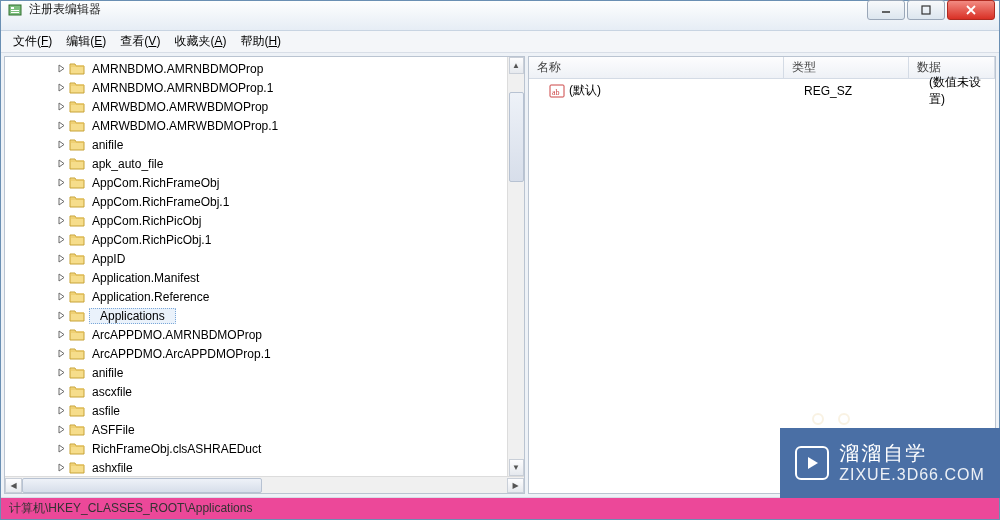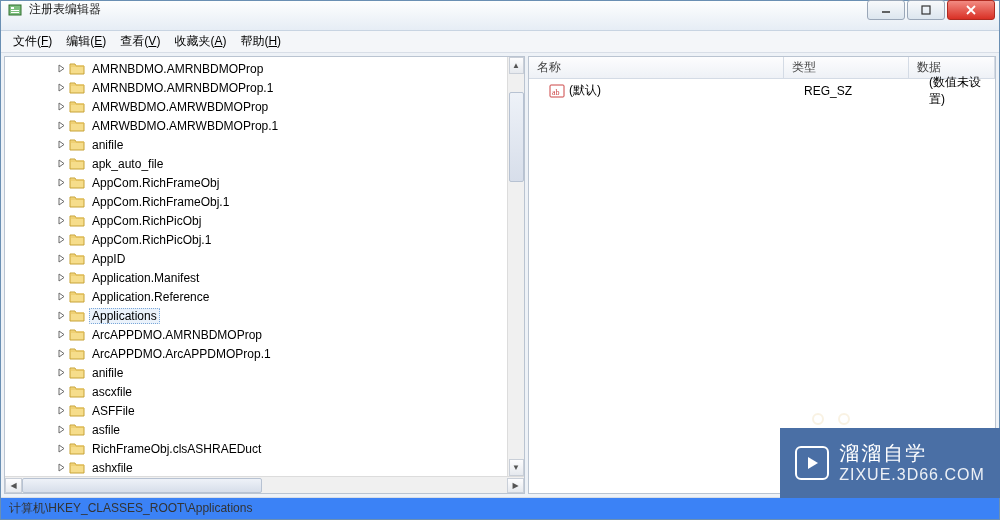--- a/index.html
+++ b/index.html
@@ -29,21 +29,21 @@
 
   
   .tree-wrap { flex:1; overflow: hidden; position: relative; }
   .tree { padding: 2px 0 2px 0; }
   .tree-row { display:flex; align-items:center; height:19px; white-space:nowrap; padding-left: 50px; }
   .expander { width:12px; height:12px; margin-right:2px; display:inline-flex; align-items:center; justify-content:center; color:#6b6b6b; }
   .expander svg { display:block; }
   .folder-icon { width:16px; height:13px; margin-right:4px; display:inline-block; }
   .folder-icon svg { display:block; }
   .tree-label { padding: 1px 3px; border-radius: 1px; }
-  .tree-row.selected .tree-label { border:1px dotted #7aa7d8; background:#eaf2fb; padding:0 2px; }
+  .tree-row.selected .tree-label { border:1px dotted #7aa7d8; background:#eaf2fb; padding:0 10px; }
 
   
   .list-header { height:22px; display:flex; align-items:stretch; background:linear-gradient(#fdfdfe,#eef1f6); border-bottom:1px solid #d4dbe5; }
   .list-header .col { border-right:1px solid #d4dbe5; display:flex; align-items:center; padding:0 8px; color:#444; }
   .list-body { flex:1; padding: 2px 0; margin-left: 12px; }
   .list-row { display:flex; align-items:center; height:19px; }
   .list-row .cell { padding: 0 8px; display:flex; align-items:center; gap:4px; }
   .val-icon { width:16px; height:16px; display:inline-flex; align-items:center; justify-content:center; }
 
   .col-name { width: 255px; }
@@ -55,21 +55,21 @@
   .vscroll .sbtn { width:15px; height:17px; background:linear-gradient(#fdfdfe,#e6e9ee); border:1px solid #c9cfd8; display:flex; align-items:center; justify-content:center; color:#555; font-size:8px; }
   .vscroll .track { flex:1; width:15px; position:relative; }
   .vscroll .thumb { position:absolute; left:0; width:15px; background:linear-gradient(#eef2f8,#d7deea); border:1px solid #b7c2d2; border-radius:2px; }
 
   .hscroll { height:17px; background:#f0f0f0; border-top:1px solid #dcdcdc; display:flex; align-items:center; }
   .hscroll .sbtn { width:17px; height:15px; background:linear-gradient(#fdfdfe,#e6e9ee); border:1px solid #c9cfd8; display:flex; align-items:center; justify-content:center; color:#555; font-size:8px; }
   .hscroll .track { flex:1; height:15px; position:relative; }
   .hscroll .thumb { position:absolute; top:0; height:15px; background:linear-gradient(#eef2f8,#d7deea); border:1px solid #b7c2d2; border-radius:2px; }
 
   
-  .statusbar { height:22px; background:#3b82f6; border-top:1px solid #d6dde7; display:flex; align-items:center; padding:0 8px; color:#333; }
+  .statusbar { height:22px; background:#ec4899; border-top:1px solid #d6dde7; display:flex; align-items:center; padding:0 8px; color:#333; }
 
   
   .watermark { position:absolute; right:0; bottom:22px; width:220px; height:70px; background:#4a6fa5; color:#fff; display:flex; align-items:center; justify-content:center; gap:10px; z-index:50; }
   .watermark .wm-icon { width:34px; height:34px; border:2px solid #fff; border-radius:6px; display:flex; align-items:center; justify-content:center; }
   .watermark .wm-text { display:flex; flex-direction:column; align-items:flex-start; line-height:1.2; }
   .watermark .wm-text .big { font-size:20px; letter-spacing:2px; }
   .watermark .wm-text .small { font-size:16px; letter-spacing:1px; opacity:0.9; }
   .watermark-dots { position:absolute; right:150px; bottom:95px; z-index:49; display:flex; gap:14px; }
   .watermark-dots span { width:12px; height:12px; border:2px solid #f5ead0; border-radius:50%; opacity:0.6; }
 </style>
@@ -378,35 +378,35 @@
                 <svg width="9" height="9" viewBox="0 0 9 9">
                   <polygon points="2,1 7,4.5 2,8" fill="none" stroke="#6b6b6b" stroke-width="1"></polygon>
                 </svg>
               </span>
               <span class="folder-icon">
                 <svg width="16" height="13" viewBox="0 0 16 13">
                   <path d="M1 3 L1 12 L15 12 L15 4 L7 4 L6 2 L1 2 Z" fill="#f6dd8b" stroke="#c7a237"></path>
                   <path d="M1 4 L15 4" stroke="#e8c45f"></path>
                 </svg>
               </span>
+              <span class="tree-label">asfile</span>
+            </div>
+            <div class="tree-row">
+              <span class="expander">
+                <svg width="9" height="9" viewBox="0 0 9 9">
+                  <polygon points="2,1 7,4.5 2,8" fill="none" stroke="#6b6b6b" stroke-width="1"></polygon>
+                </svg>
+              </span>
+              <span class="folder-icon">
+                <svg width="16" height="13" viewBox="0 0 16 13">
+                  <path d="M1 3 L1 12 L15 12 L15 4 L7 4 L6 2 L1 2 Z" fill="#f6dd8b" stroke="#c7a237"></path>
+                  <path d="M1 4 L15 4" stroke="#e8c45f"></path>
+                </svg>
+              </span>
               <span class="tree-label">ASFFile</span>
-            </div>
-            <div class="tree-row">
-              <span class="expander">
-                <svg width="9" height="9" viewBox="0 0 9 9">
-                  <polygon points="2,1 7,4.5 2,8" fill="none" stroke="#6b6b6b" stroke-width="1"></polygon>
-                </svg>
-              </span>
-              <span class="folder-icon">
-                <svg width="16" height="13" viewBox="0 0 16 13">
-                  <path d="M1 3 L1 12 L15 12 L15 4 L7 4 L6 2 L1 2 Z" fill="#f6dd8b" stroke="#c7a237"></path>
-                  <path d="M1 4 L15 4" stroke="#e8c45f"></path>
-                </svg>
-              </span>
-              <span class="tree-label">asfile</span>
             </div>
             <div class="tree-row">
               <span class="expander">
                 <svg width="9" height="9" viewBox="0 0 9 9">
                   <polygon points="2,1 7,4.5 2,8" fill="none" stroke="#6b6b6b" stroke-width="1"></polygon>
                 </svg>
               </span>
               <span class="folder-icon">
                 <svg width="16" height="13" viewBox="0 0 16 13">
                   <path d="M1 3 L1 12 L15 12 L15 4 L7 4 L6 2 L1 2 Z" fill="#f6dd8b" stroke="#c7a237"></path>

